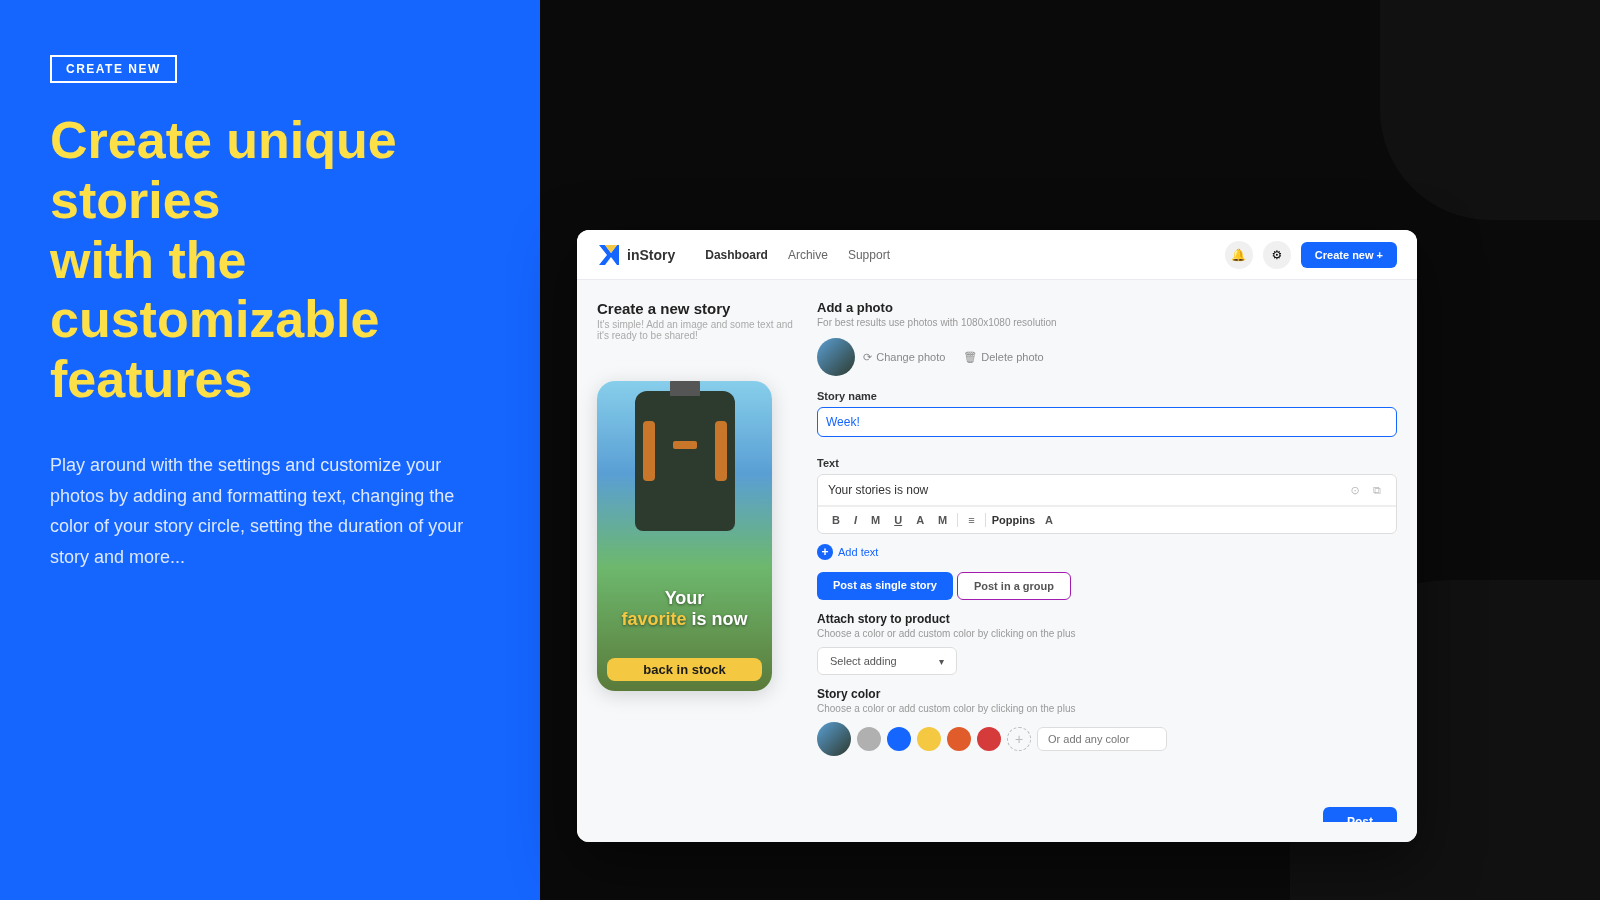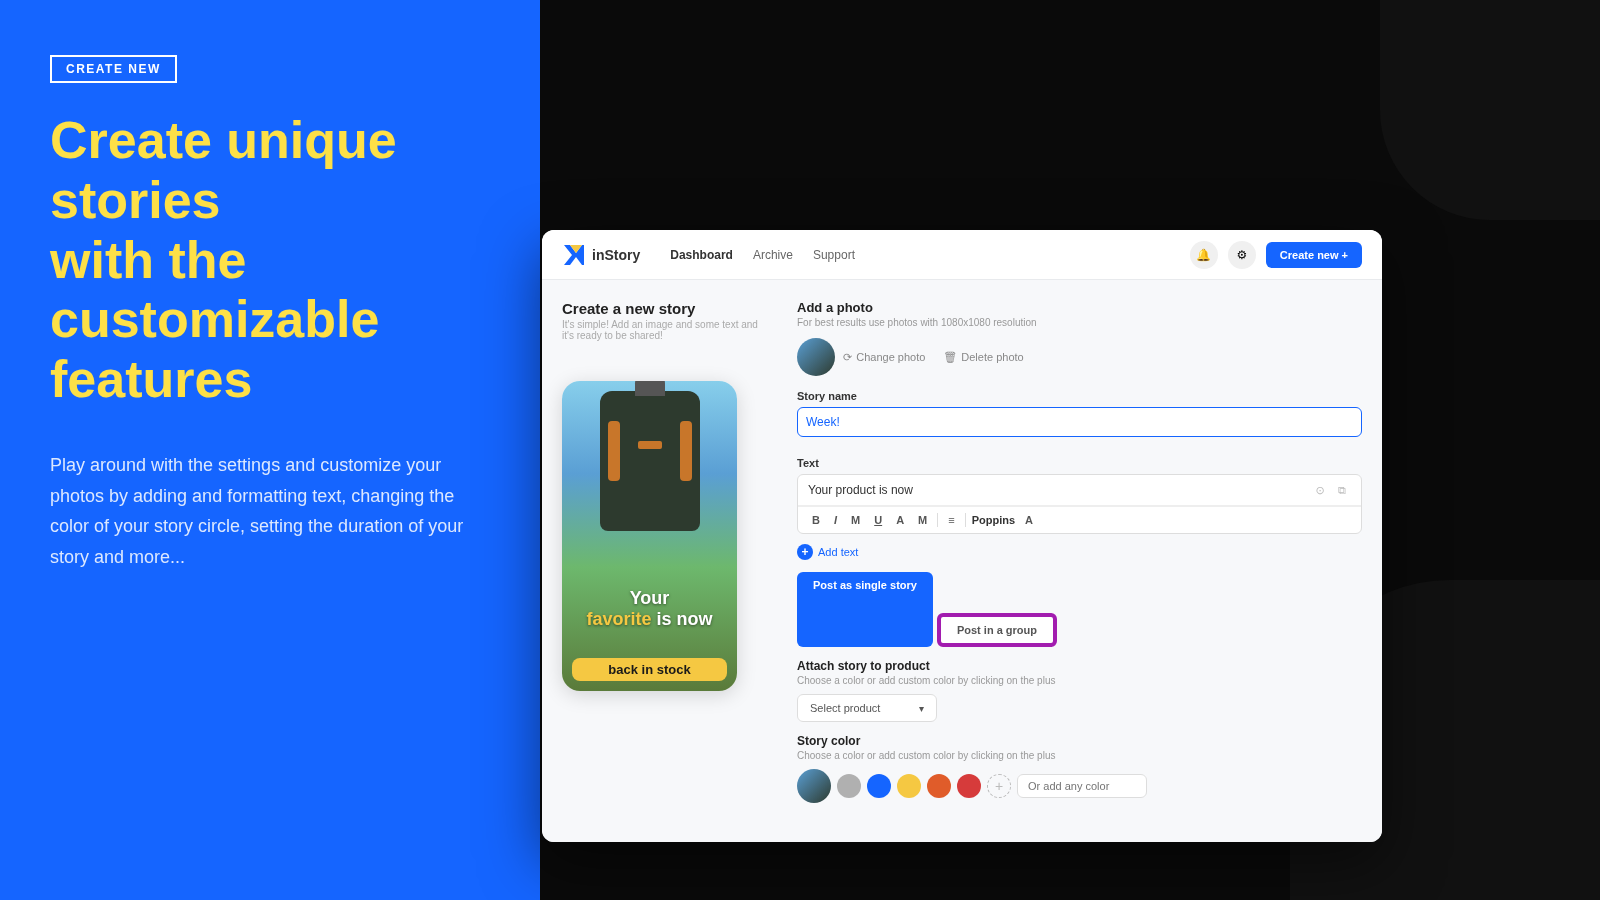--- a/index.html
+++ b/index.html
@@ -79,21 +79,21 @@
       width: 220px;
       height: 220px;
       background: #111;
       border-radius: 0 0 0 50%;
       z-index: 1;
     }
 
     
     .app-window {
       position: absolute;
-      left: 542px;
+      left: 577px;
       top: 230px;
       width: 840px;
       height: 612px;
       background: #f7f8fa;
       border-radius: 12px;
       box-shadow: 0 20px 60px rgba(0,0,0,0.5);
       z-index: 10;
       overflow: hidden;
     }
 
@@ -169,21 +169,21 @@
       border: none;
       white-space: nowrap;
     }
 
     
     .app-content {
       display: flex;
       height: calc(100% - 50px);
       background: #f7f8fa;
       padding: 20px;
-      gap: 35px;
+      gap: 20px;
     }
 
     
     .phone-preview {
       width: 175px;
       flex-shrink: 0;
       background: white;
       border-radius: 18px;
       overflow: hidden;
       box-shadow: 0 4px 20px rgba(0,0,0,0.15);
@@ -428,23 +428,22 @@
     }
 
     .post-tab.active {
       background: #1565ff;
       color: white;
     }
 
     .post-tab.inactive {
       background: white;
       color: #555;
-      border: 4px solid #a21caf;
+      border: 1px solid #a21caf;
       margin-left: 4px;
-      margin-top: 41px;
     }
 
     .attach-label {
       font-size: 12px;
       font-weight: 700;
       color: #222;
       margin-bottom: 2px;
     }
 
     .attach-sub {
@@ -651,21 +650,21 @@
 
       <div style="margin-bottom:10px;">
         <div class="form-label">Story name</div>
         <input class="form-input" type="text" value="Week!" style="">
       </div>
 
       <div style="margin-bottom:8px;">
         <div class="form-label">Text</div>
         <div class="text-editor-wrapper">
           <div class="text-editor-top">
-            <span class="text-content-area">Your product is now</span>
+            <span class="text-content-area">Your stories is now</span>
             <div class="editor-icons">
               <div class="editor-icon-sm">⊙</div>
               <div class="editor-icon-sm">⧉</div>
             </div>
           </div>
           <div class="text-toolbar">
             <span class="toolbar-btn">B</span>
             <span class="toolbar-btn" style="font-style:italic;">I</span>
             <span class="toolbar-btn">M</span>
             <span class="toolbar-btn" style="text-decoration:underline;">U</span>
@@ -687,21 +686,21 @@
 
       <div class="post-tabs">
         <div class="post-tab active">Post as single story</div>
         <div class="post-tab inactive">Post in a group</div>
       </div>
 
       <div style="margin-bottom:10px;">
         <div class="attach-label">Attach story to product</div>
         <div class="attach-sub">Choose a color or add custom color by clicking on the plus</div>
         <div class="select-product">
-          <span>Select product</span>
+          <span>Select adding</span>
           <span style="margin-left:auto; font-size:10px;">▾</span>
         </div>
       </div>
 
       <div class="story-color-section">
         <div class="attach-label">Story color</div>
         <div class="attach-sub">Choose a color or add custom color by clicking on the plus</div>
         <div class="story-color-row">
           <div class="color-thumb"></div>
           <div class="color-swatch" style="background:#b0b0b0;"></div>

